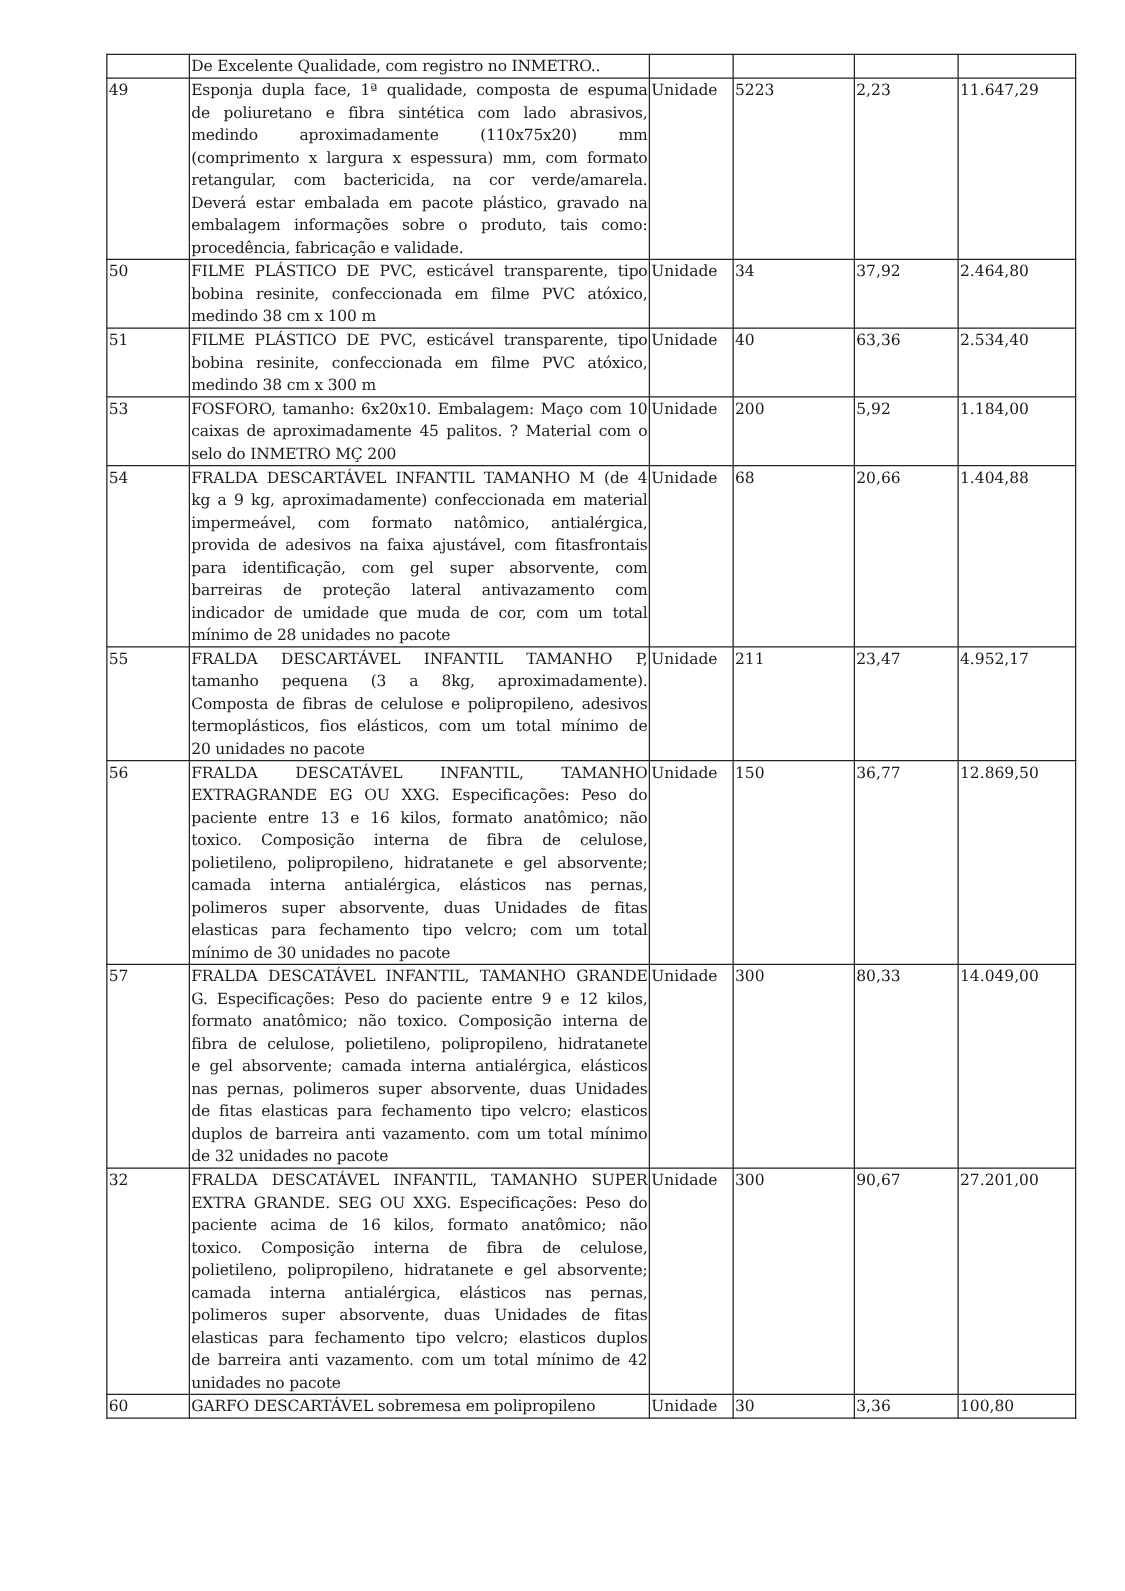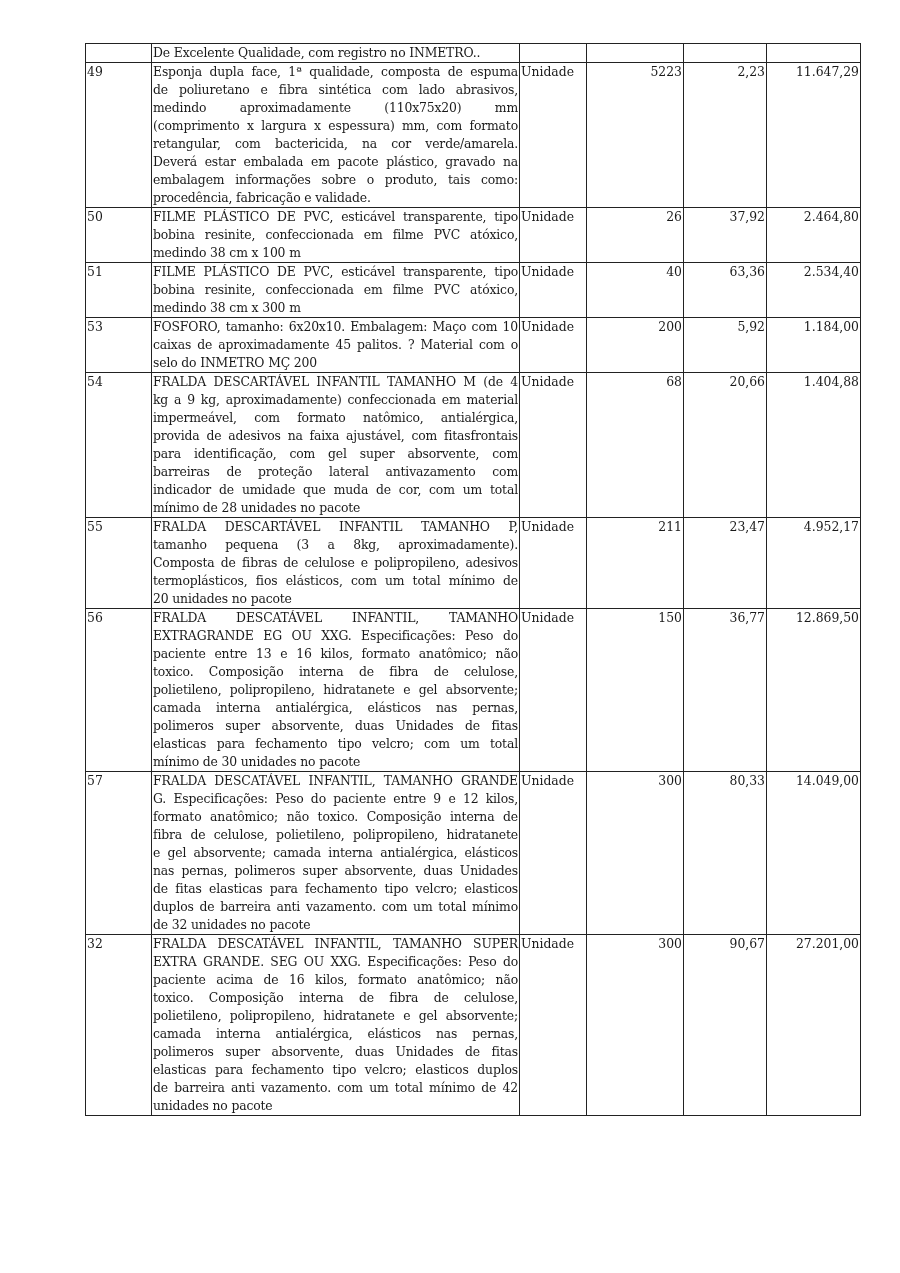--- a/index.html
+++ b/index.html
@@ -14,21 +14,21 @@
   col.c-unit { width:67px; }
   col.c-qty { width:97px; }
   col.c-price { width:83px; }
   col.c-total { width:94px; }
   td.num { padding-left:11px; }
   td.desc { text-align:justify; padding-left:1px; padding-right:1px;
             letter-spacing:-0.15px; }
   td.desc .line { display:block; text-align:justify; text-align-last:justify; white-space:nowrap; }
   td.desc .line.last { text-align-last:left; }
   td.unit { padding-left:5px; }
-  td.right { text-align:right; padding-right:1px;margin-top:16px; }
+  td.right { text-align:left; padding-right:1px;margin-top:16px; }
 </style>
 </head>
 <body>
 
 <div class="page">
   <table class="items" id="items-table">
     <colgroup>
       <col class="c-num">
         <col class="c-desc">
         <col class="c-unit">
@@ -65,21 +65,21 @@
           <td class="right">11.647,29</td>
         </tr>
         <tr>
           <td class="num">50</td>
           <td class="desc">
             <span class="line">FILME PLÁSTICO DE PVC, esticável transparente, tipo</span>
             <span class="line">bobina resinite, confeccionada em filme PVC atóxico,</span>
             <span class="line last">medindo 38 cm x 100 m</span>
           </td>
           <td class="unit">Unidade</td>
-          <td class="right">26</td>
+          <td class="right">34</td>
           <td class="right">37,92</td>
           <td class="right">2.464,80</td>
         </tr>
         <tr>
           <td class="num">51</td>
           <td class="desc">
             <span class="line">FILME PLÁSTICO DE PVC, esticável transparente, tipo</span>
             <span class="line">bobina resinite, confeccionada em filme PVC atóxico,</span>
             <span class="line last">medindo 38 cm x 300 m</span>
           </td>
@@ -179,15 +179,25 @@
             <span class="line">polimeros super absorvente, duas Unidades de fitas</span>
             <span class="line">elasticas para fechamento tipo velcro; elasticos duplos</span>
             <span class="line">de barreira anti vazamento. com um total mínimo de 42</span>
             <span class="line last">unidades no pacote</span>
           </td>
           <td class="unit">Unidade</td>
           <td class="right">300</td>
           <td class="right">90,67</td>
           <td class="right">27.201,00</td>
         </tr>
+        <tr>
+          <td class="num">60</td>
+          <td class="desc">
+            <span class="line last">GARFO DESCARTÁVEL sobremesa em polipropileno</span>
+          </td>
+          <td class="unit">Unidade</td>
+          <td class="right">30</td>
+          <td class="right">3,36</td>
+          <td class="right">100,80</td>
+        </tr>
       </tbody>
   </table>
 </div>
 
 </body></html>

